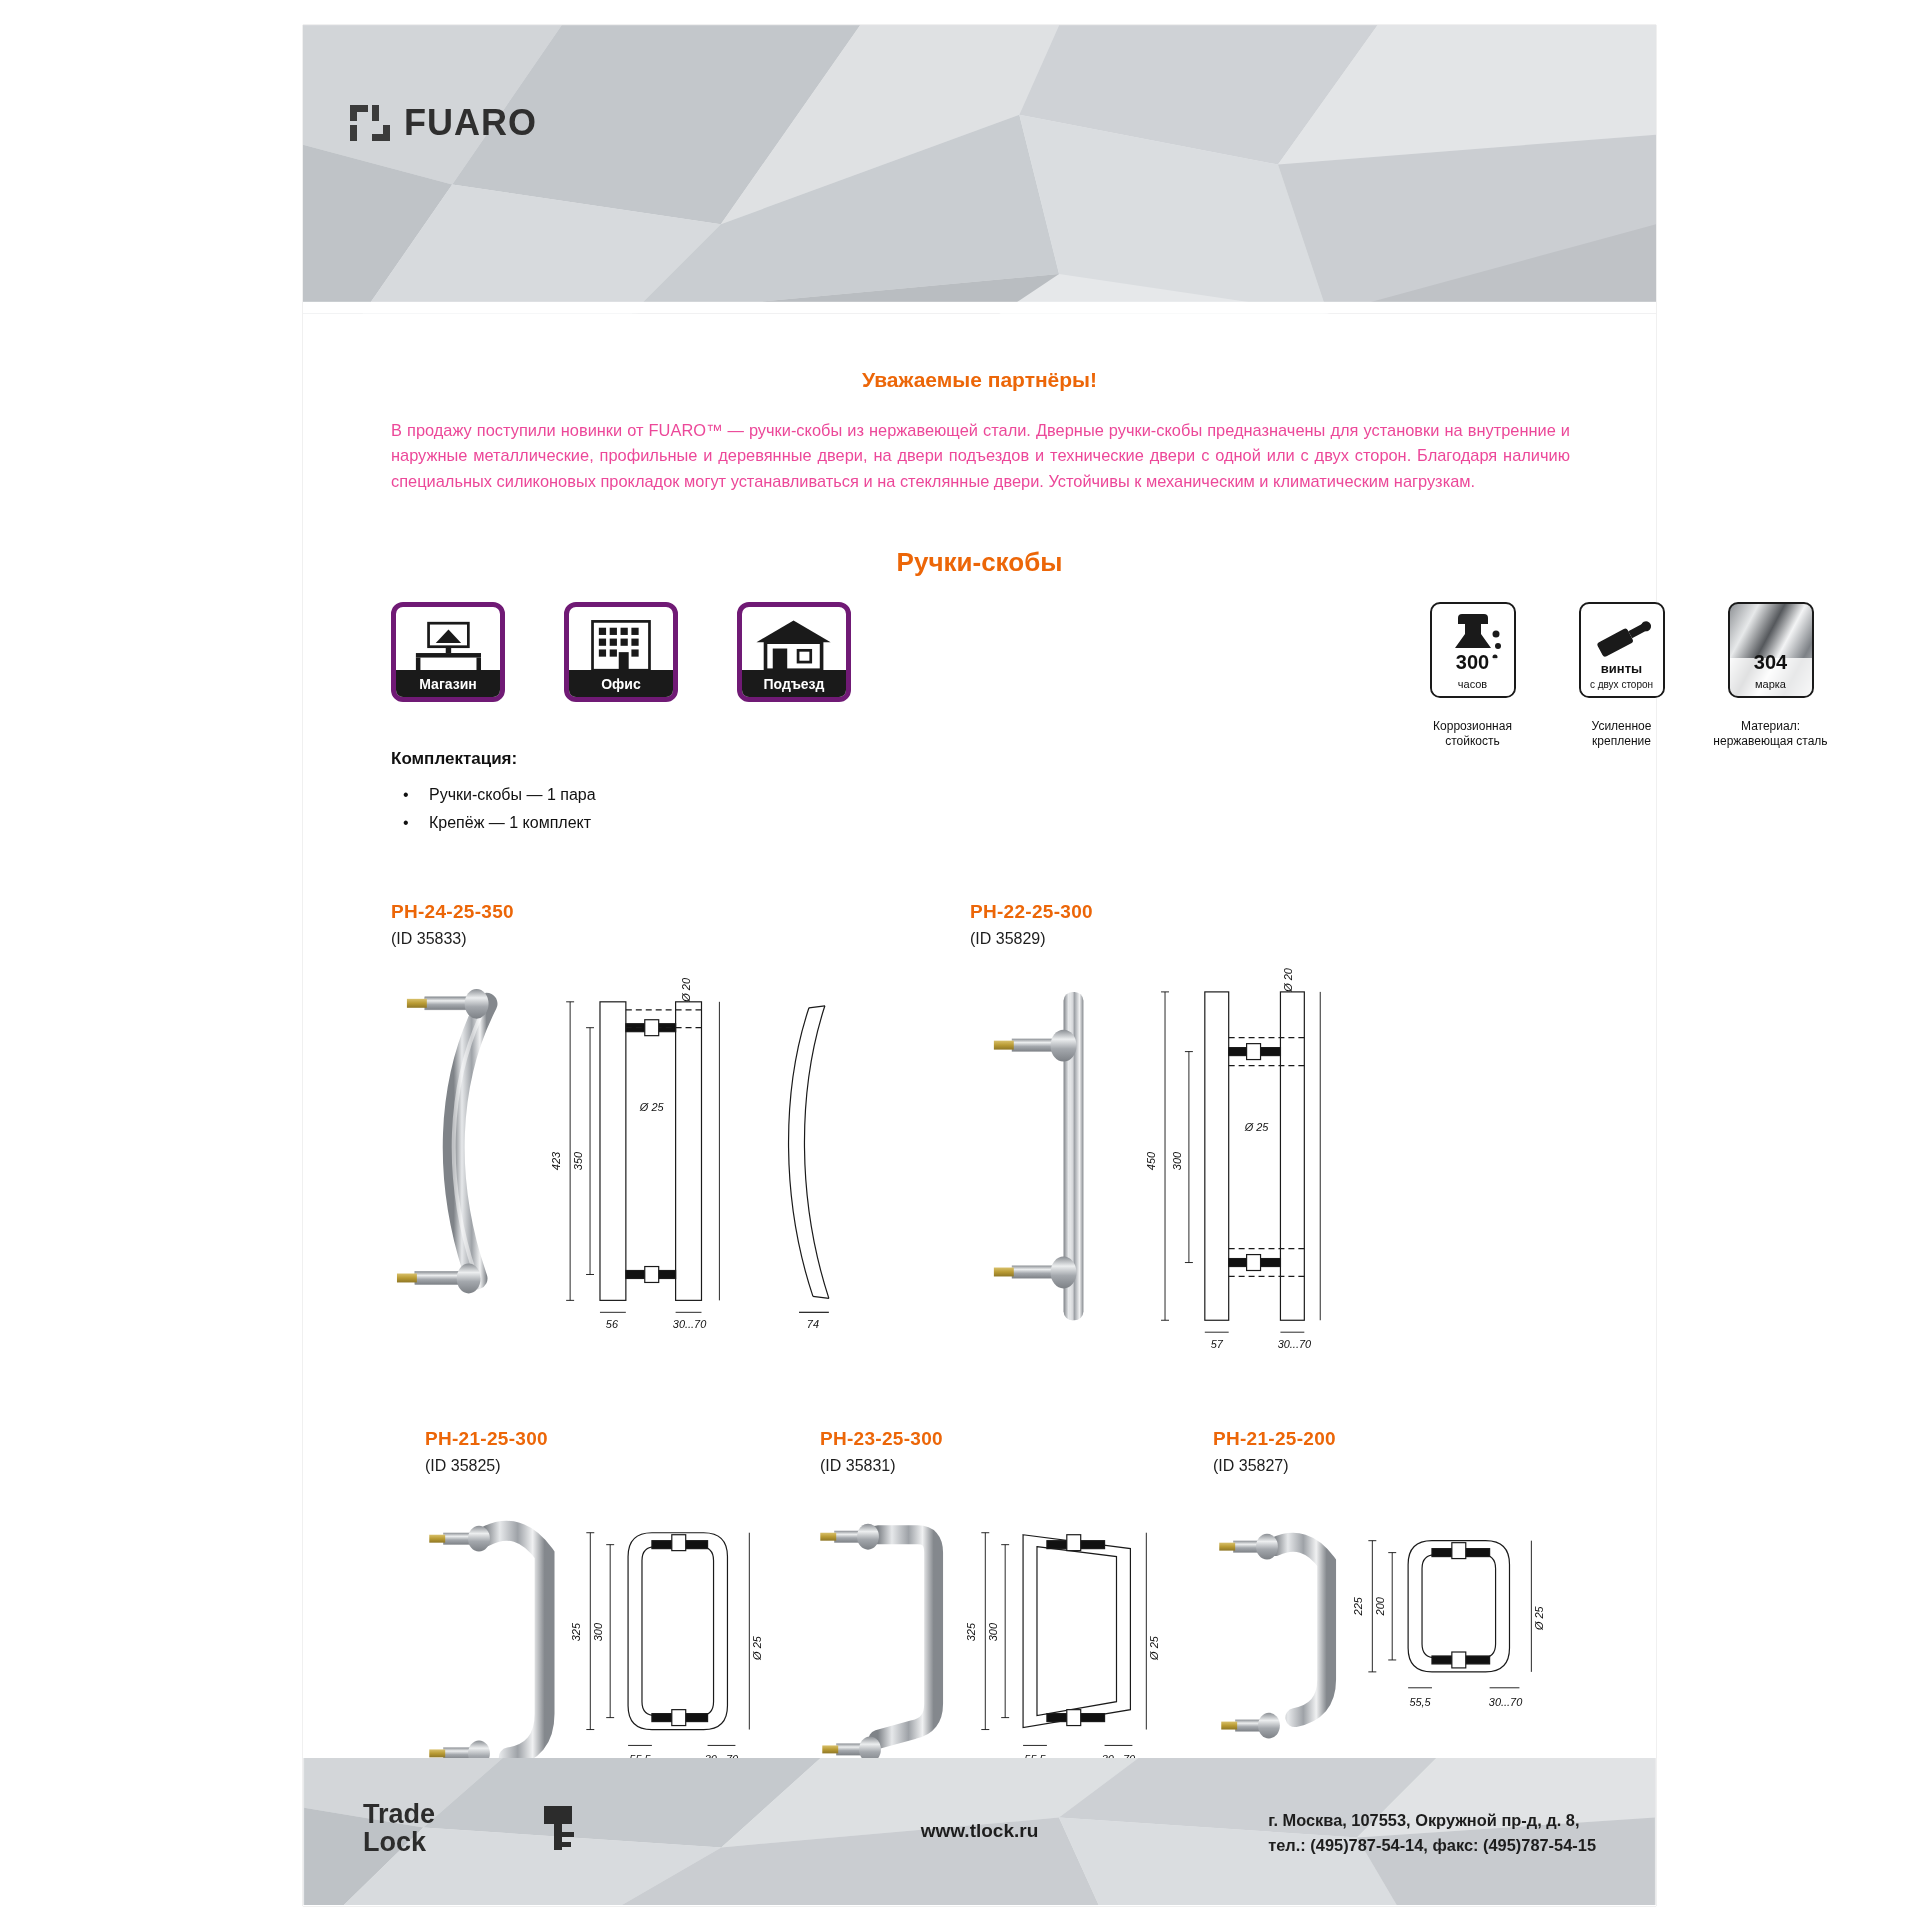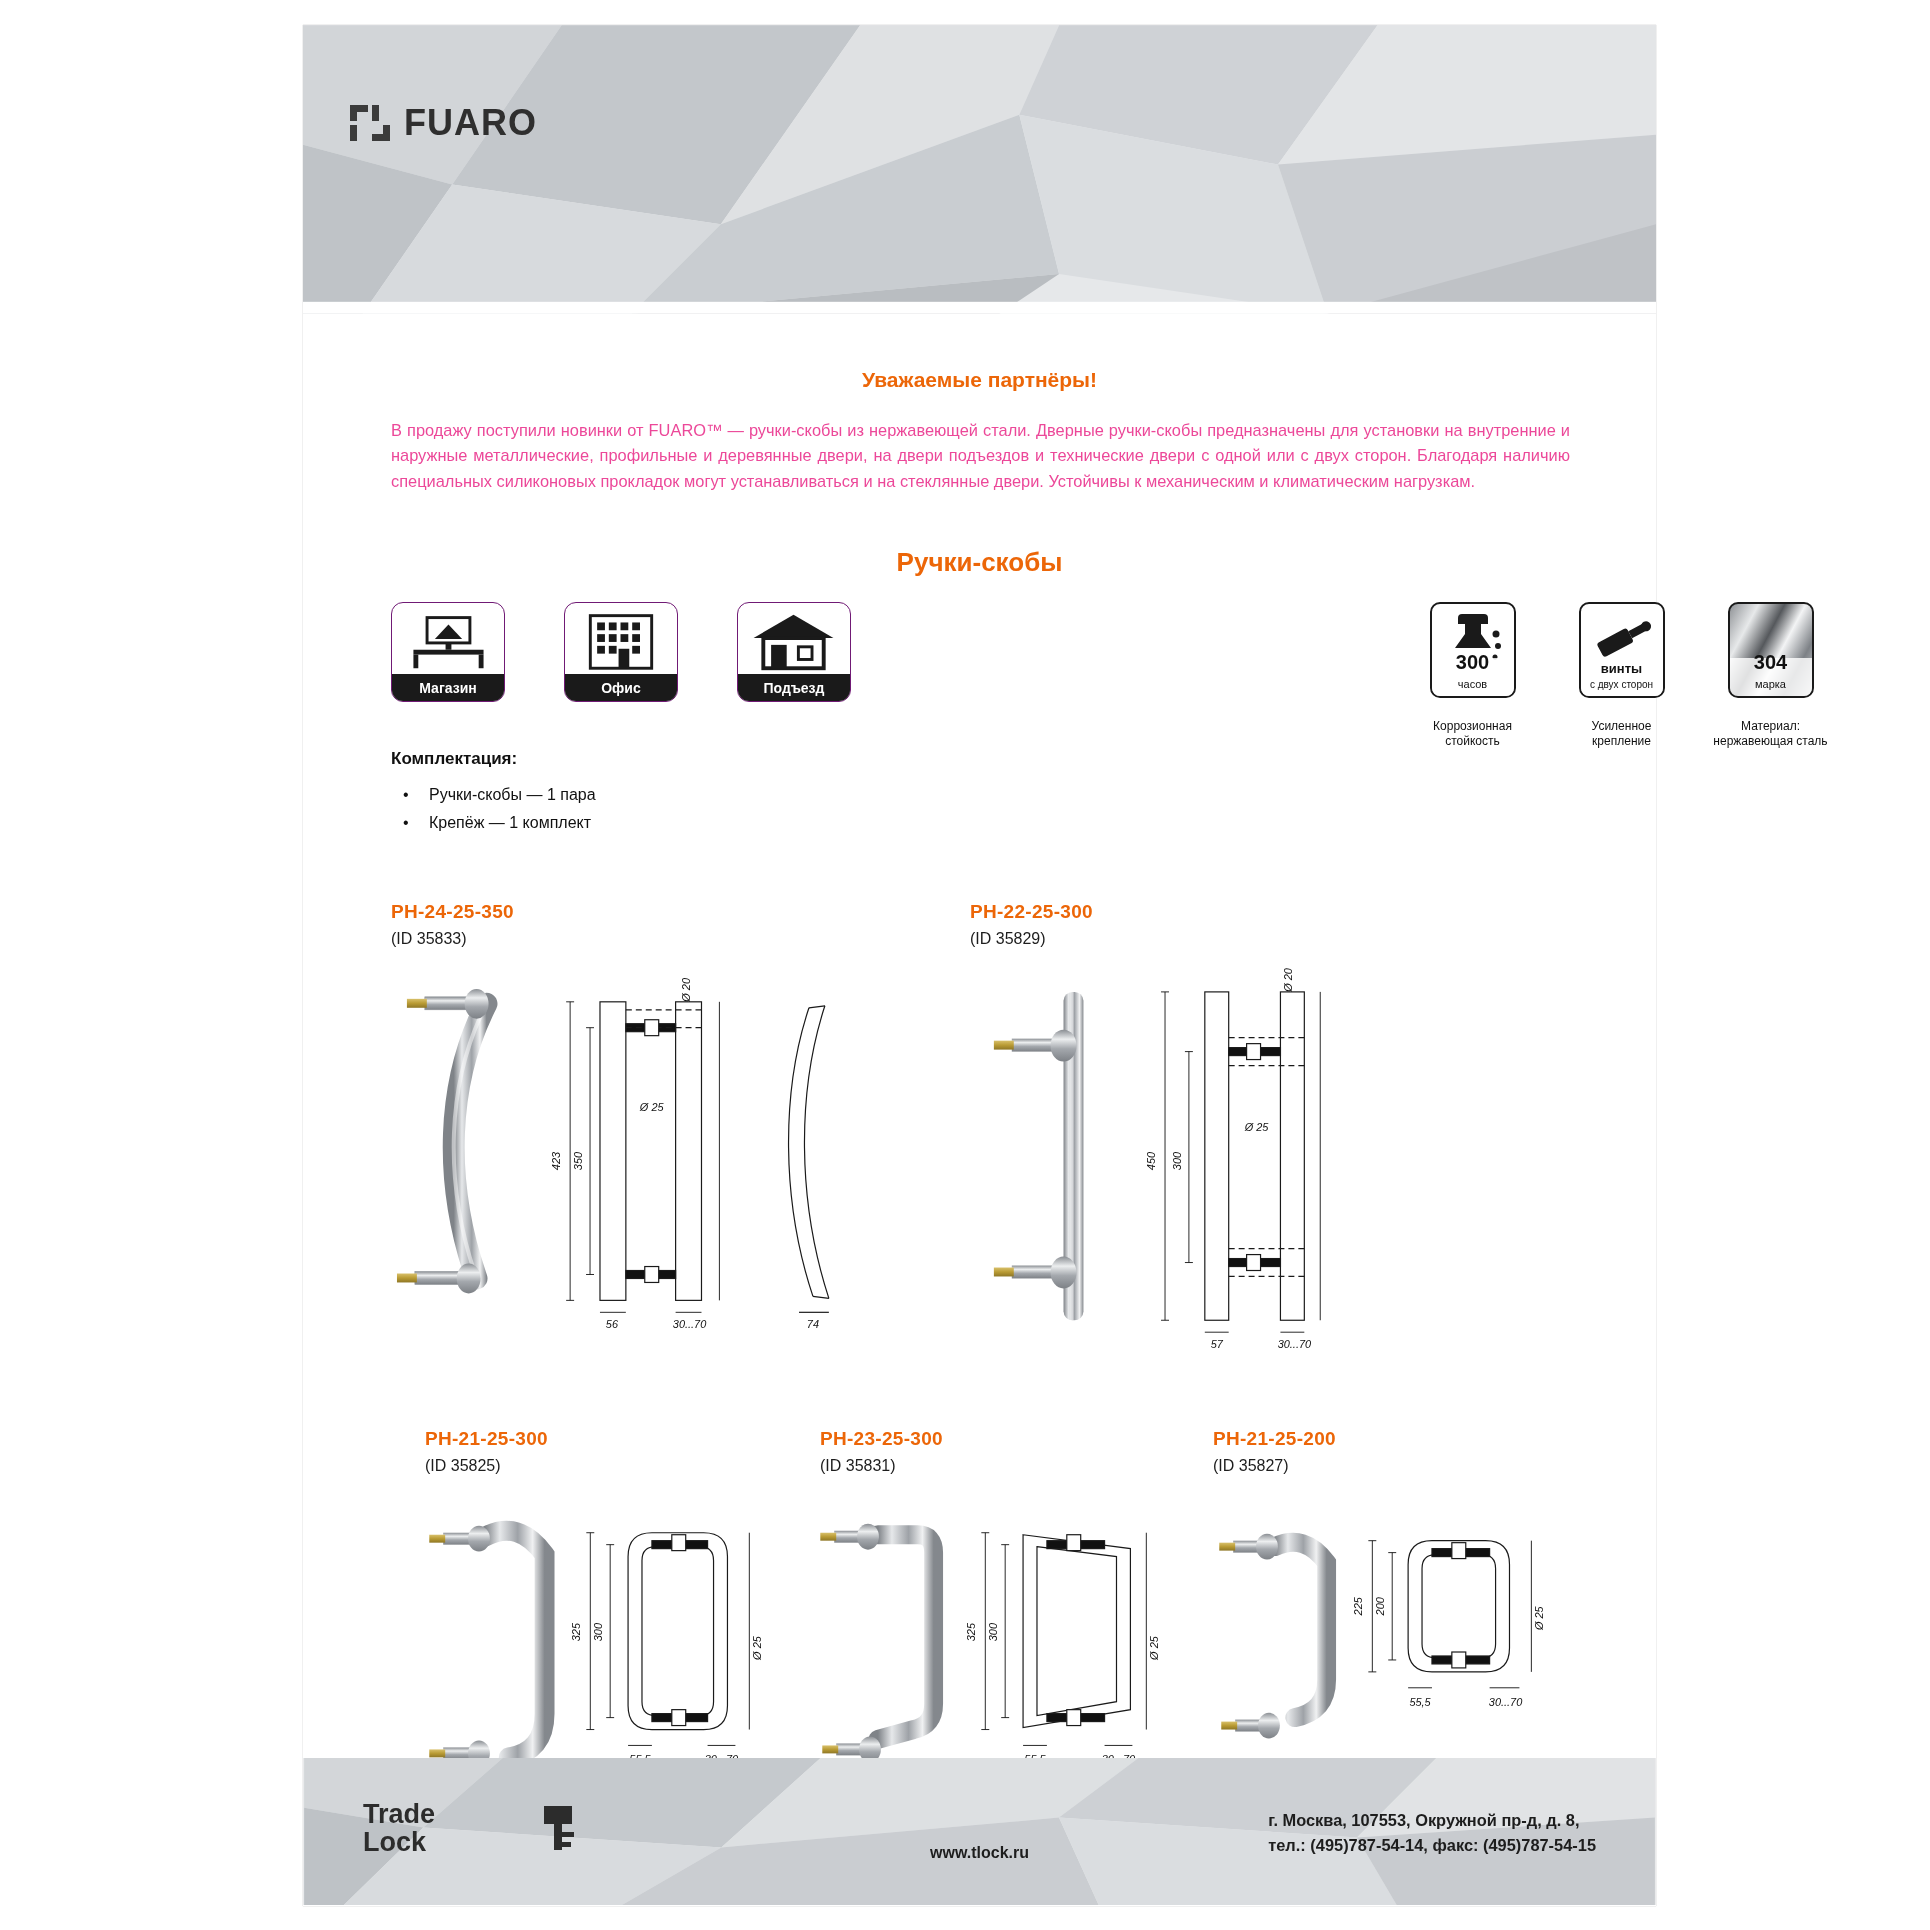--- a/index.html
+++ b/index.html
@@ -54,21 +54,21 @@
   }
   .section-title{
     position:absolute;left:0;top:522px;width:1353px;text-align:center;
     color:#ec6608;font-size:26px;font-weight:bold;
   }
 
   
   .icon-row{position:absolute;left:0;top:577px;width:1353px;height:119px;}
   .appicon{position:absolute;top:0;width:114px;}
   .appicon .box{
-    width:114px;height:100px;border:1px solid #701a75;border-radius:12px;
+    width:114px;height:100px;border:5px solid #701a75;border-radius:12px;
     box-sizing:border-box;position:relative;background:#fff;overflow:hidden;
   }
   .appicon .cap{
     position:absolute;left:0;bottom:0;width:100%;height:27px;background:#1a1a1a;
     color:#fff;font-size:14px;font-weight:bold;display:flex;align-items:center;justify-content:center;
   }
   .appicon .art{position:absolute;left:0;top:4px;width:100%;height:66px;}
 
   .feat{position:absolute;top:0;width:149px;text-align:center;}
   .feat .box{
@@ -118,21 +118,21 @@
   .footer .poly{position:absolute;}
   .tl{
     position:absolute;left:60px;top:42px;color:#2c2c2c;
     font-size:27px;font-weight:bold;line-height:1.05;
   }
   .tl-mark{
     position:absolute;left:229px;top:44px;width:52px;height:52px;
   }
   .site{
     position:absolute;left:0;top:62px;width:1353px;text-align:center;
-    font-size:16px;font-weight:bold;color:#1d1d1d;margin-top:24px;
+    font-size:19px;font-weight:bold;color:#1d1d1d;
   }
   .addr{
     position:absolute;right:60px;top:50px;text-align:left;
     font-size:16.4px;font-weight:bold;color:#1d1d1d;line-height:1.5;
   }
 </style>
 </head>
 <body>
 
 <div class="page">

